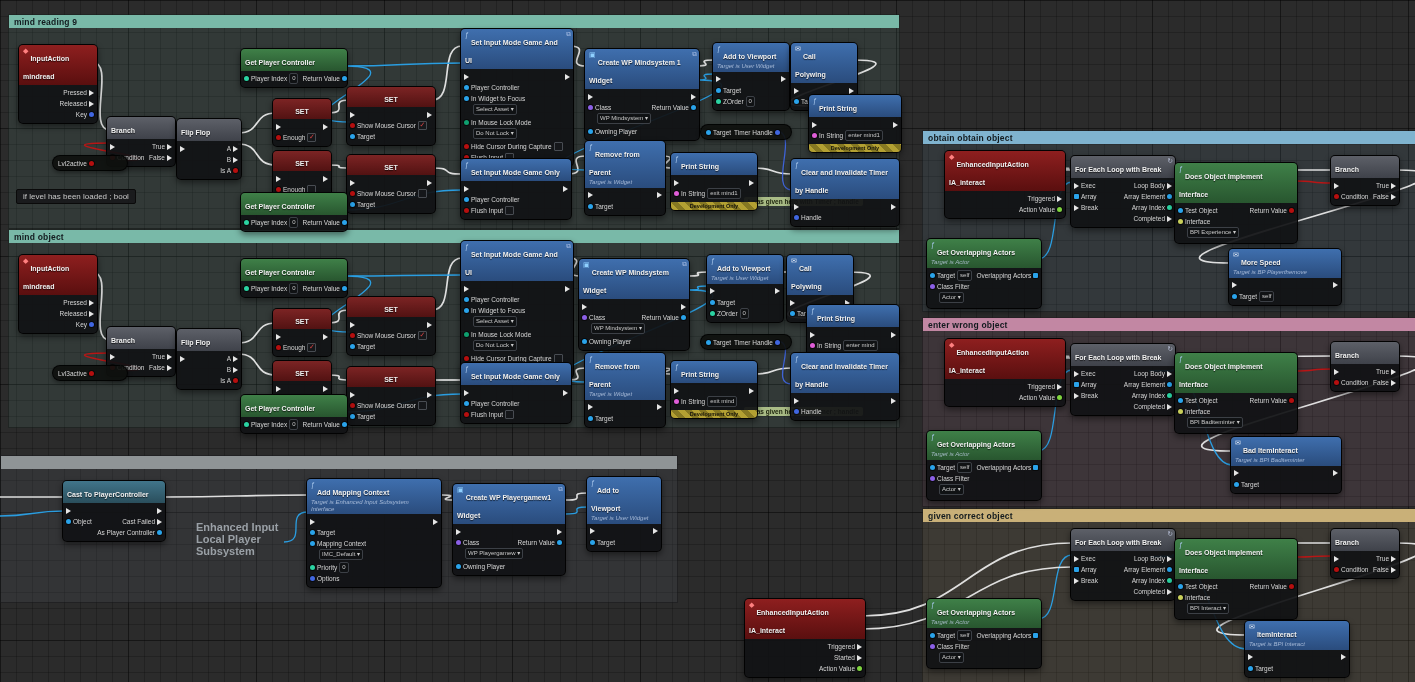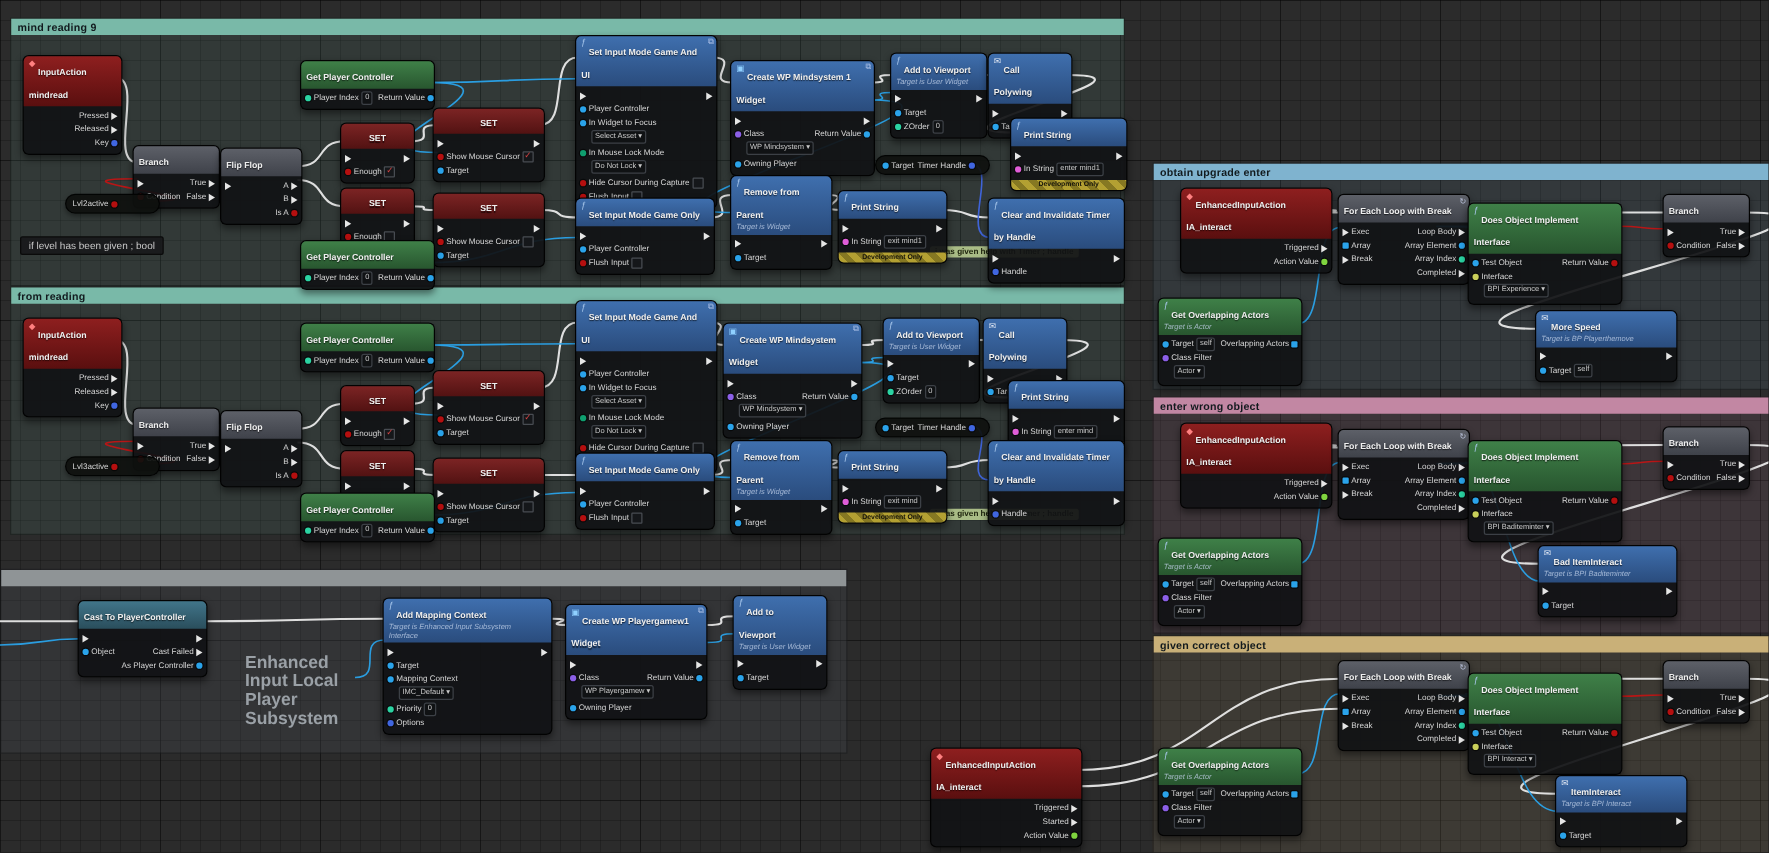--- a/index.html
+++ b/index.html
@@ -41,45 +41,45 @@
   .dot.sq{border-radius:1px;}
   .xpin{width:0;height:0;border-top:3.5px solid transparent;border-bottom:3.5px solid transparent;border-left:5px solid #e6e6e6;flex:0 0 auto;}
   .fld,.dd{background:#101214;border:1px solid #3c4046;border-radius:2px;color:#c9c9c9;font-size:6px;padding:0 2px;line-height:9px;white-space:nowrap;}
   .cb{width:7px;height:7px;background:#15171a;border:1px solid #484c52;border-radius:1px;font-size:7px;line-height:6px;color:#d34343;text-align:center;flex:0 0 auto;}
   .dev{font-size:5.5px;font-weight:bold;color:#15130a;text-align:center;padding:1px 0;border-radius:0 0 4px 4px;
        background:repeating-linear-gradient(45deg,#b3a032 0 5px,#867822 5px 10px);}
   .pillnode{position:absolute;display:flex;align-items:center;gap:3px;background:rgba(14,16,14,0.92);border:1px solid rgba(0,0,0,0.8);border-radius:8px;padding:1px 5px;height:12px;box-shadow:0 2px 4px rgba(0,0,0,.4);}
   .pillnode .plab{font-size:6.5px;}
   .note{position:absolute;background:rgba(24,25,27,0.92);border:1px solid #0a0a0a;color:#c8c8c8;font-size:8px;padding:2px 6px;border-radius:2px;white-space:nowrap;}
   .strip{position:absolute;background:#a9bc86;color:#20260f;font-size:6.5px;font-weight:bold;padding:1px 4px;border-radius:2px;white-space:nowrap;}
-  .biglabel{position:absolute;font-size:14px;font-weight:bold;color:#9aa0a6;line-height:1.08;}
+  .biglabel{position:absolute;font-size:11px;font-weight:bold;color:#9aa0a6;line-height:1.08;}
 </style>
 </head>
 <body>
 
 <div class="canvas">
   <div id="comments">
       <div class="comment" style="left: 8px; top: 14px; width: 890px; height: 213px; background: rgba(121, 185, 168, 0.1);">
         <div class="chead" style="background: rgb(121, 185, 168);">
           <span>mind reading 9</span>
         </div>
       </div>
       <div class="comment" style="left: 8px; top: 229px; width: 890px; height: 197px; background: rgba(121, 185, 168, 0.1);">
         <div class="chead" style="background: rgb(121, 185, 168);">
-          <span>from reading</span>
+          <span>mind object</span>
         </div>
       </div>
       <div class="comment" style="left: 0px; top: 455px; width: 676px; height: 146px; background: rgba(70, 72, 78, 0.3);">
         <div class="chead" style="background: rgb(143, 148, 150);">
           <span></span>
         </div>
       </div>
       <div class="comment" style="left: 922px; top: 130px; width: 492px; height: 180px; background: rgba(127, 179, 207, 0.1);">
         <div class="chead" style="background: rgb(127, 179, 207);">
-          <span>obtain upgrade enter</span>
+          <span>obtain obtain object</span>
         </div>
       </div>
       <div class="comment" style="left: 922px; top: 317px; width: 492px; height: 188px; background: rgba(194, 135, 163, 0.12);">
         <div class="chead" style="background: rgb(194, 135, 163);">
           <span>enter wrong object</span>
         </div>
       </div>
       <div class="comment" style="left: 922px; top: 508px; width: 492px; height: 174px; background: rgba(201, 176, 120, 0.12);">
         <div class="chead" style="background: rgb(201, 176, 120);">
           <span>given correct object</span>
@@ -154,21 +154,21 @@
       <path d="M862,616 C967,616 967,543 1072,543" fill="none" stroke="#e8e8e8" stroke-width="1.7" opacity="0.95"></path>
       <path d="M1172,543 C1252,543 1252,543 1332,543" fill="none" stroke="#e8e8e8" stroke-width="1.7" opacity="0.95"></path>
       <path d="M1172,555 C1262,555 1086,557 1176,557" fill="none" stroke="#2aa3ea" stroke-width="1.3" opacity="0.95"></path>
       <path d="M1294,557 C1318,557 1308,556 1332,556" fill="none" stroke="#c01414" stroke-width="1.3" opacity="0.95"></path>
       <path d="M1038,619 C1062,619 1048,555 1072,555" fill="none" stroke="#2aa3ea" stroke-width="1.3" opacity="0.95"></path>
       <path d="M1396,543 C1538.5,543 1103.5,635 1246,635" fill="none" stroke="#e8e8e8" stroke-width="1.7" opacity="0.95"></path>
       <path d="M1172,555 C1209,555 1209,649 1246,649" fill="none" stroke="#2aa3ea" stroke-width="1.3" opacity="0.95"></path>
       <path d="M862,629 C967,629 967,567 1072,567" fill="none" stroke="#e8e8e8" stroke-width="1.7" opacity="0.95"></path>
     </svg>
   <div id="nodes">
-      <div class="note" style="left: 16px; top: 189px;">if level has been given ; bool</div>
+      <div class="note" style="left: 16px; top: 189px;">if level has been loaded ; bool</div>
       <div class="strip" style="left: 744px; top: 197px;">i was given help with Timer ; handle</div>
       <div class="strip" style="left: 744px; top: 407px;">i was given help with Timer ; handle</div>
       <div class="node event" style="left: 18px; top: 44px; width: 78px;">
         <div class="nhead"><span class="ic event">◆</span><span class="ntitle">InputAction mindread</span></div>
         <div class="nbody">
           <div class="prow">
             <span class="pl"></span>
             <span class="pr">
               <span class="plab">Pressed</span>
               <span class="xpin"></span>

